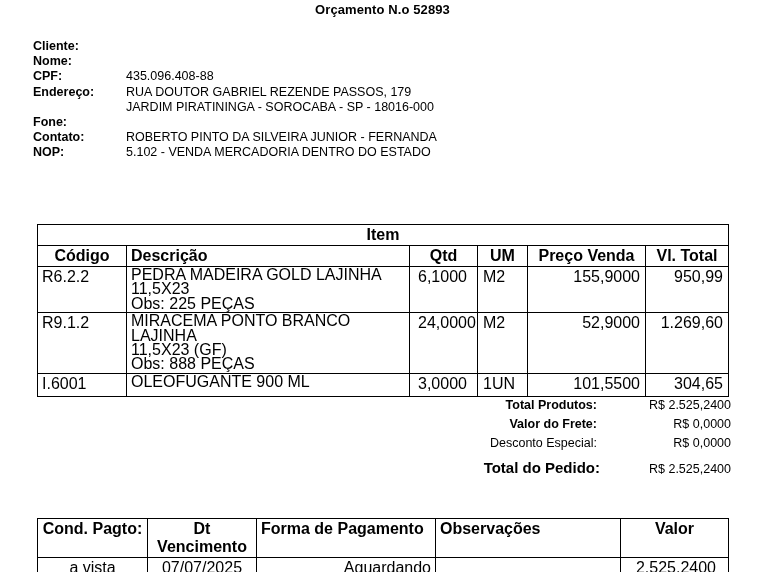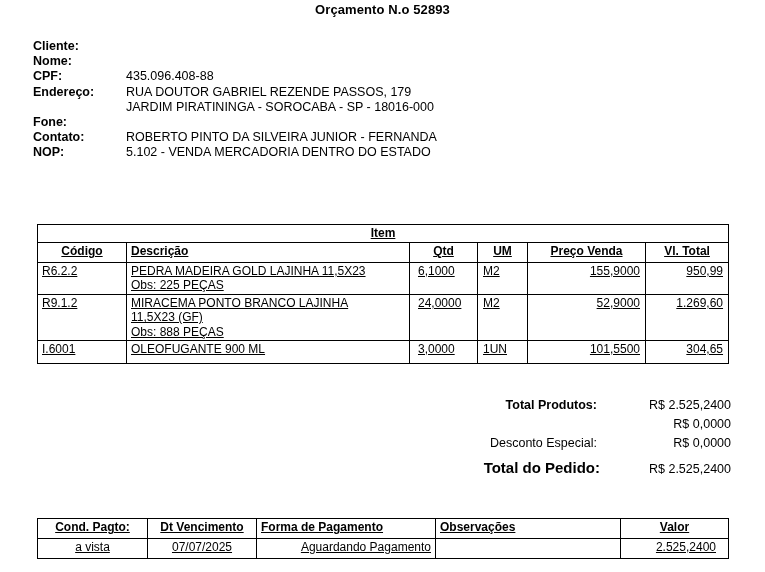--- a/index.html
+++ b/index.html
@@ -52,23 +52,22 @@
   
   .items-wrap {
     position: absolute;
     left: 37px;
     top: 224px;
     width: 691px;
   }
   table.grid {
     border-collapse: collapse;
     width: 100%;
-    font-size: 12px;
+    font-size: 16px;
     table-layout: fixed;
-    text-decoration: underline;
   }
   table.grid td, table.grid th {
     border: 1px solid #000000;
     padding: 1px 4px;
     vertical-align: top;
     font-weight: normal;
   }
   .items-title-cell {
     text-align: center;
     font-weight: bold !important;
@@ -266,20 +265,21 @@
     </tbody>
   </table>
 </div>
 
 <div class="totals">
   <div class="totals-row">
     <span class="totals-label">Total Produtos:</span>
     <span class="totals-value">R$ 2.525,2400</span>
   </div>
   <div class="totals-row">
+    <span class="totals-label">Valor do Frete:</span>
     <span class="totals-value">R$ 0,0000</span>
   </div>
   <div class="totals-row">
     <span class="totals-label not-bold">Desconto Especial:</span>
     <span class="totals-value">R$ 0,0000</span>
   </div>
   <div class="totals-row grand">
     <span class="totals-label">Total do Pedido:</span>
     <span class="totals-value">R$ 2.525,2400</span>
   </div>

